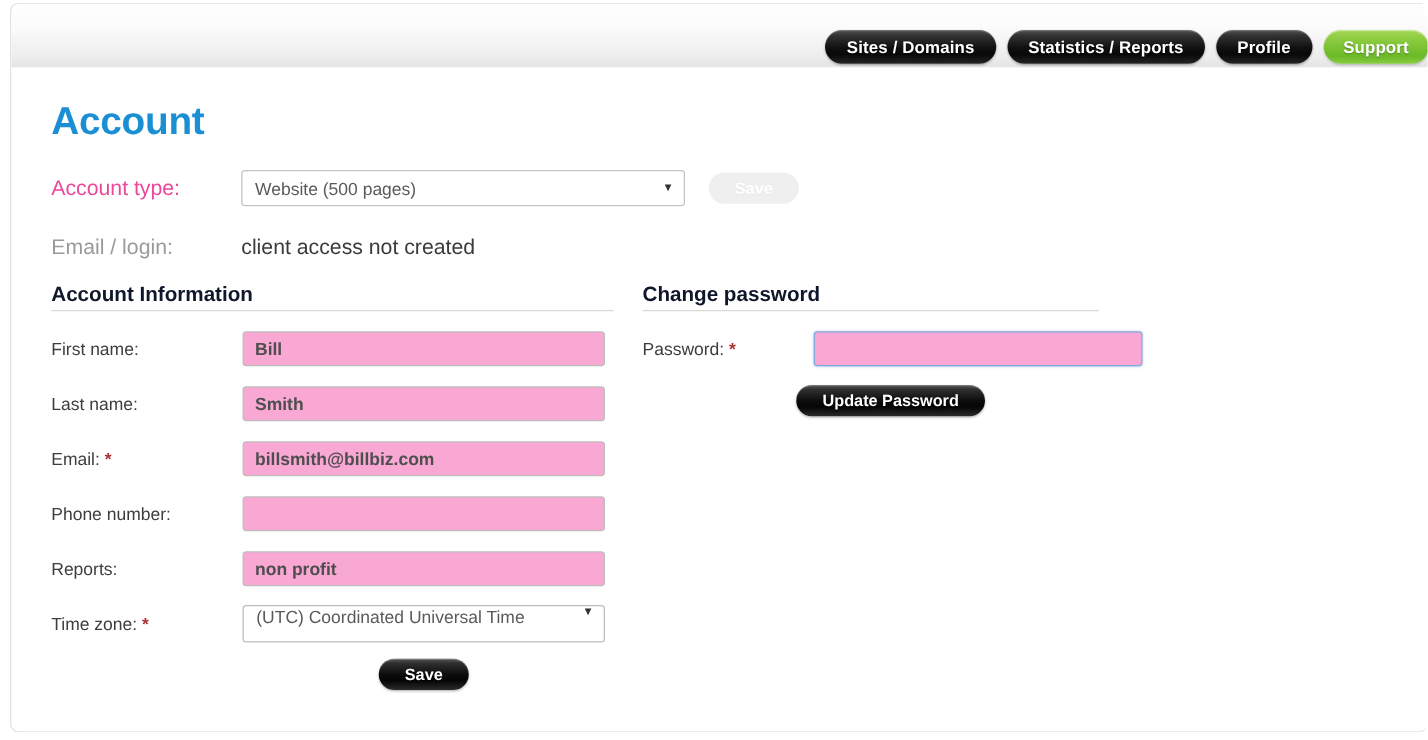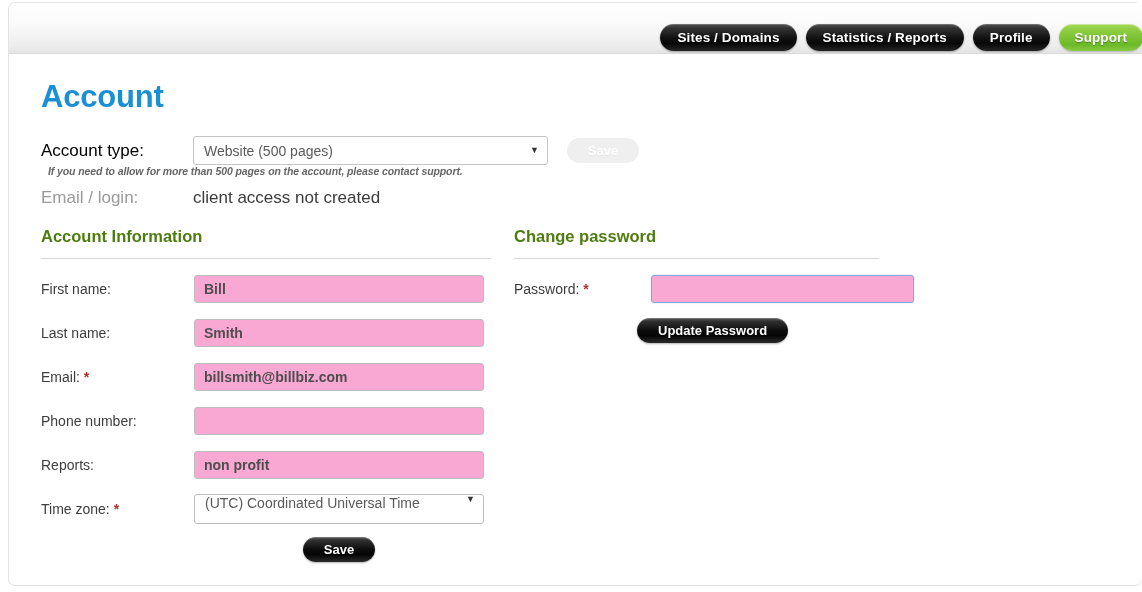--- a/index.html
+++ b/index.html
@@ -87,21 +87,21 @@
   
   .acct-row {
     position: absolute;
     left: 32px; top: 133px;
     display: flex;
     align-items: center;
   }
   .acct-label {
     width: 152px;
     font-size: 17px;
-    color: #000000;
+    color: #ec4899;
   }
   .sel-acct {
     width: 355px; height: 29px;
     border: 1px solid #c4c4c4;
     border-radius: 3px;
     background: #ffffff;
     display: flex;
     align-items: center;
     padding: 0 8px 0 10px;
     font-size: 14px;
@@ -159,22 +159,22 @@
     color: #3b3b3b;
   }
 
   
   .col-left  { position: absolute; left: 32px;  top: 224px; width: 460px; }
   .col-right { position: absolute; left: 505px; top: 224px; width: 400px; }
 
   .section-title {
     font-size: 16.5px;
     font-weight: bold;
-    color: #4d7c0f;
-    padding-bottom: 12px;
+    color: #0f172a;
+    padding-bottom: 2px;
     border-bottom: 1px solid #d8d8d8;
   }
   .col-left  .section-title { width: 450px; }
   .col-right .section-title { width: 365px; }
 
   .field {
     display: flex;
     align-items: center;
     margin-top: 16px;
     height: 28px;
@@ -274,21 +274,20 @@
       <div class="acct-label">Account type:</div>
       <div class="sel-acct">
         <span class="txt">Website (500 pages)</span>
         <span class="caret">▼</span>
       </div>
       <div class="btn-disabled">
         <span>Save</span>
       </div>
     </div>
 
-    <div class="hint">If you need to allow for more than 500 pages on the account, please contact support.</div>
 
     <div class="email-row">
       <div class="email-label">Email / login:</div>
       <div class="email-value">client access not created</div>
     </div>
 
     <div class="col-left">
       <div class="section-title">Account Information</div>
 
       <div class="field">

